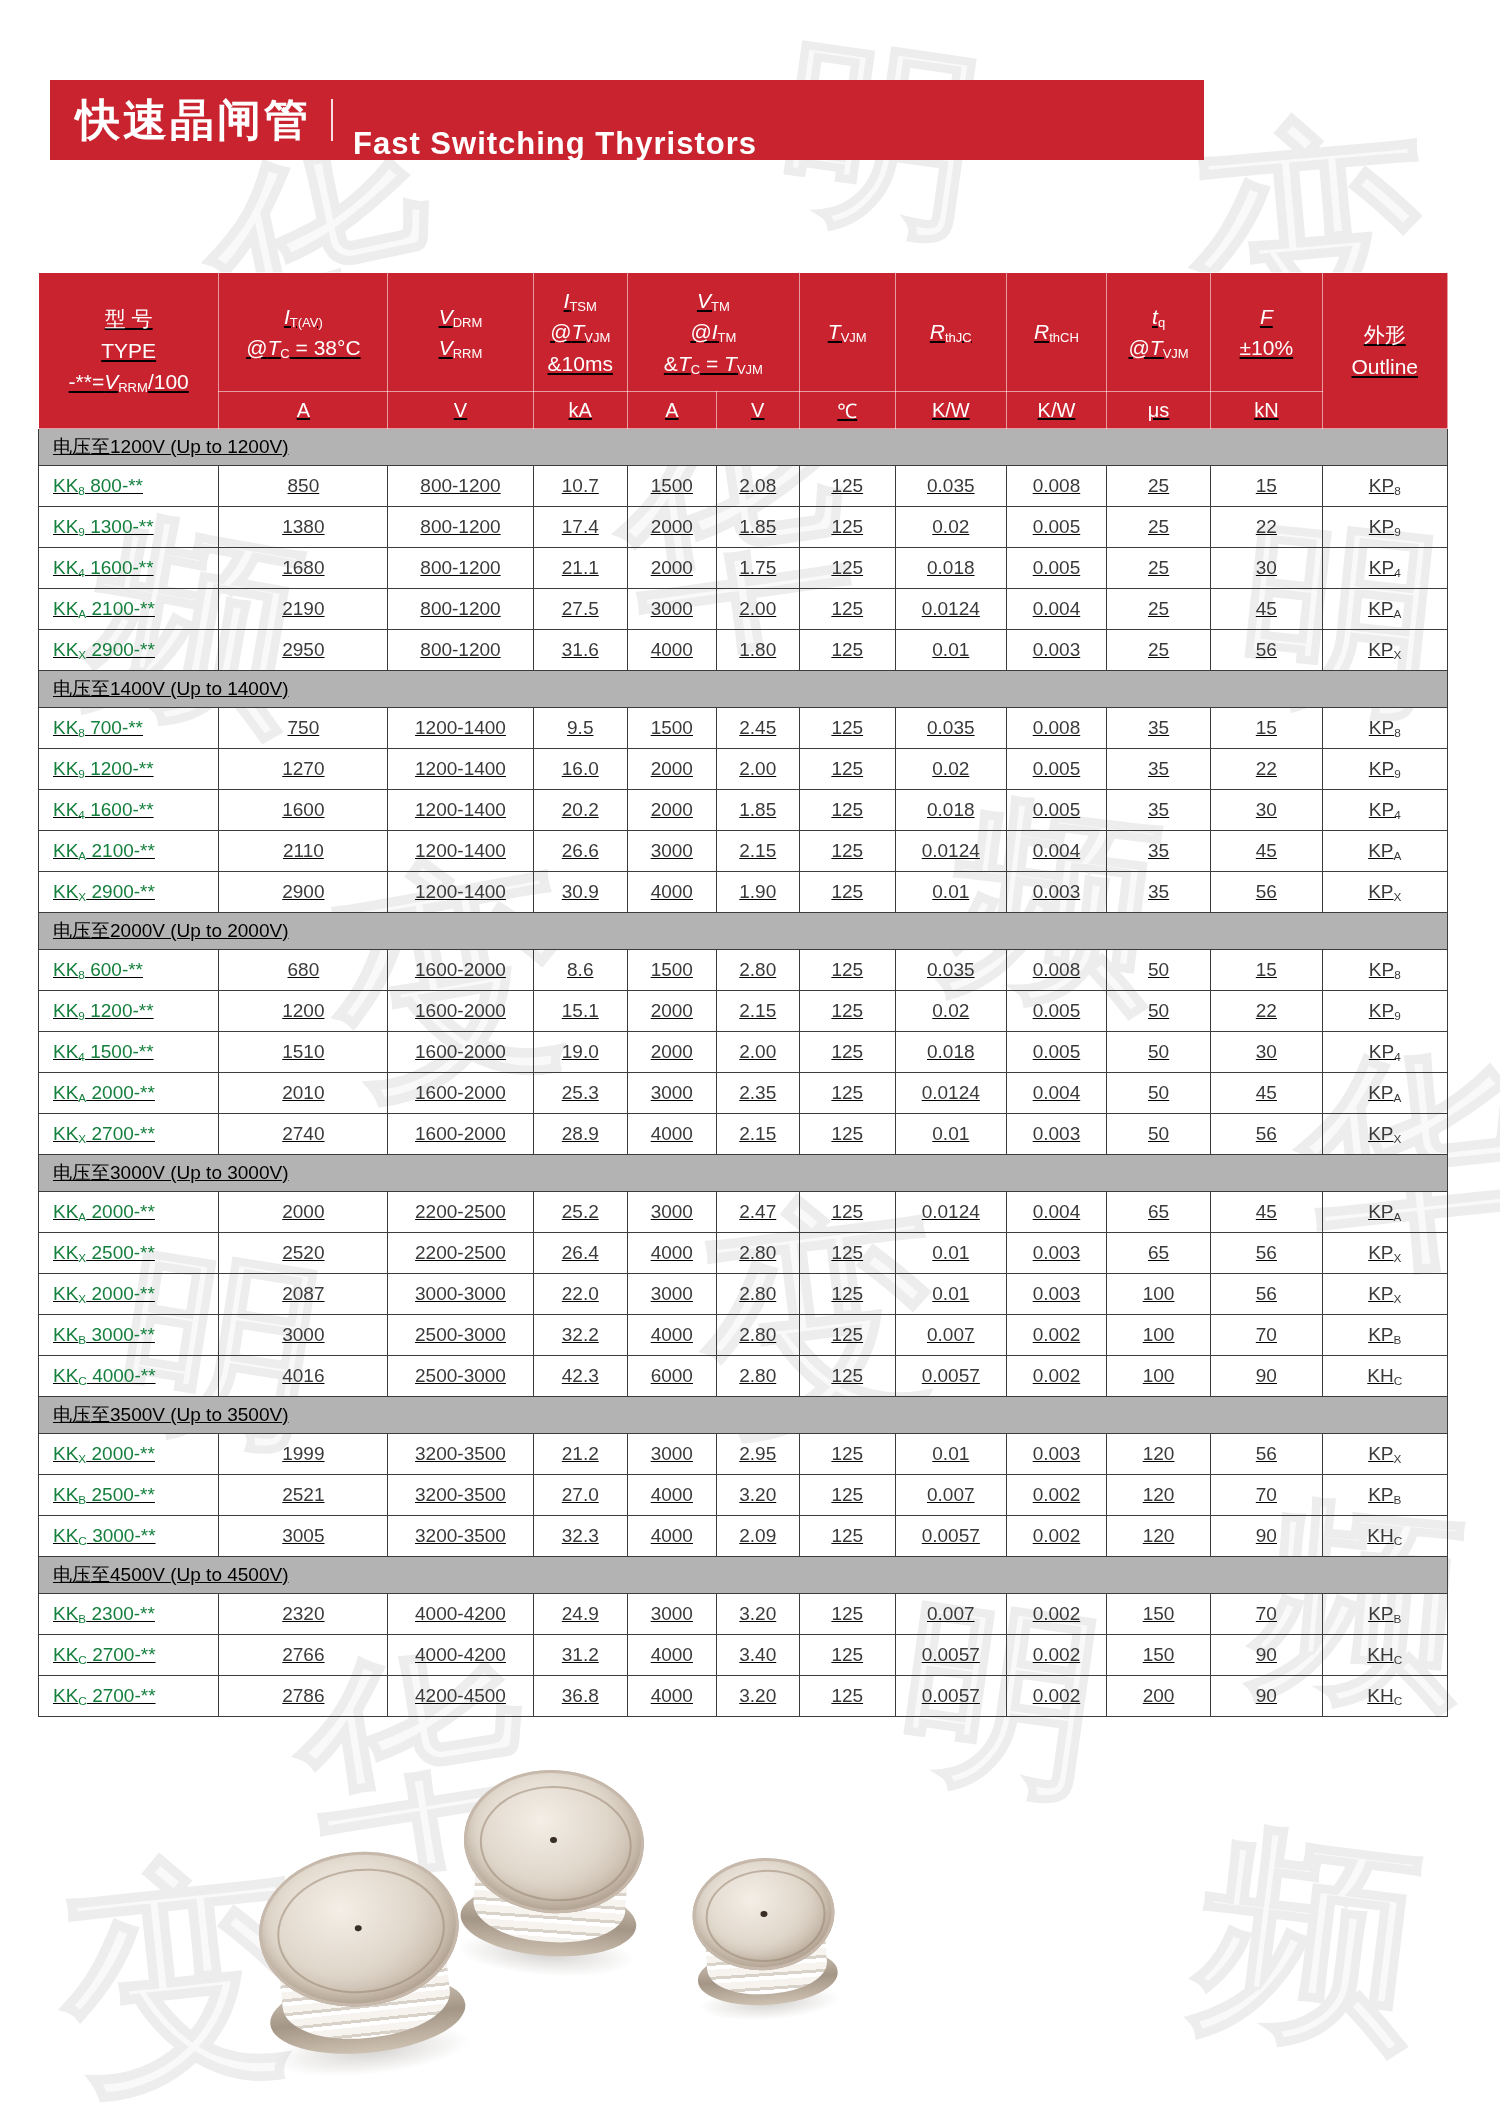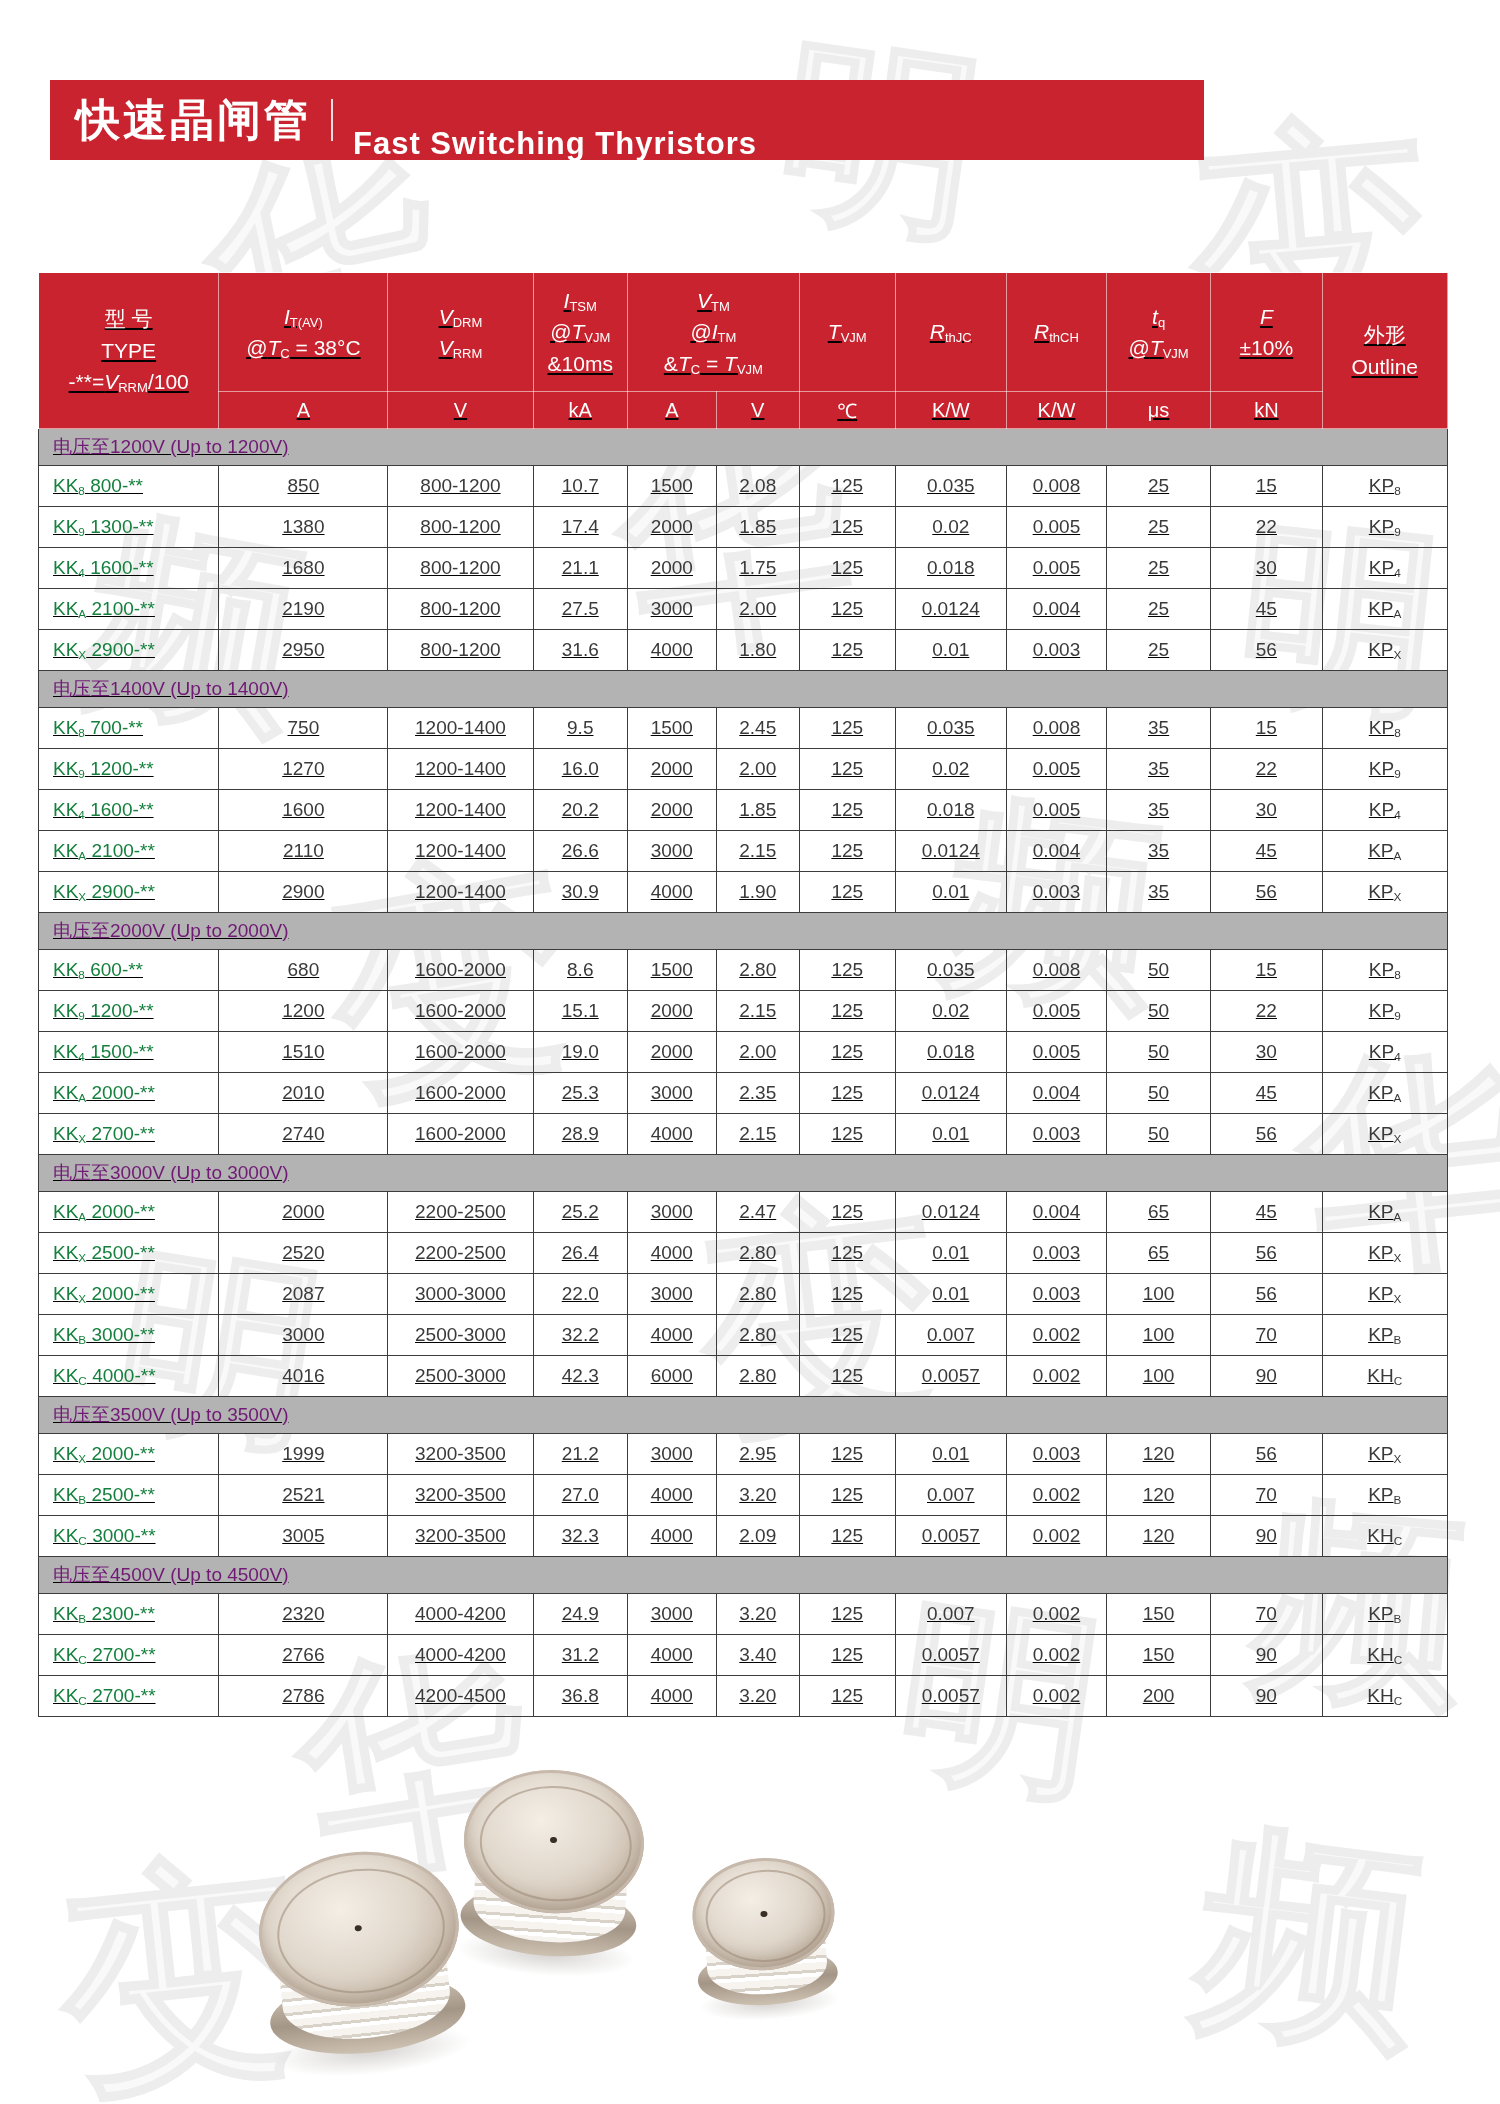--- a/index.html
+++ b/index.html
@@ -24,21 +24,21 @@
              border-collapse:collapse;table-layout:fixed;text-decoration:underline;}
   table.spec thead th{background:#C8232E;color:#fff;font-weight:normal;
              border:1px solid rgba(255,255,255,.55);vertical-align:middle;padding:0;}
   tr.h1 th{height:118px;font-size:21px;}
   tr.h1 .hl{line-height:1.5;}
   tr.units th{height:36px;font-size:20px;}
   .i{font-style:italic;}
   .sub{font-size:.62em;vertical-align:-.22em;}
   tbody td{border:1px solid #3c3c3c;height:38px;font-size:19px;color:#3a3a3a;
            text-align:center;vertical-align:middle;background:transparent;}
-  tbody tr.band td{background:#b3b3b3;color:#701a75;text-align:left;height:34px;
+  tbody tr.band td{background:#b3b3b3;color:#000000;text-align:left;height:34px;
            padding-left:14px;font-size:19px;}
   tbody td.type{text-align:left;padding-left:14px;color:#15803d;}
 
   
   .pucks{position:absolute;left:0;top:1700px;width:1500px;height:404px;z-index:1;}
   .puck{position:absolute;}
   .p-shadow{position:absolute;left:0;bottom:-4%;width:100%;height:22%;border-radius:50%;
             background:radial-gradient(ellipse at center, rgba(90,80,70,.25), rgba(90,80,70,0) 70%);}
   .p-flange{position:absolute;left:1%;top:58%;width:98%;height:36%;border-radius:50%;
             background:linear-gradient(180deg,#d8cec2 0%,#a49686 55%,#cdc1b2 100%);}

